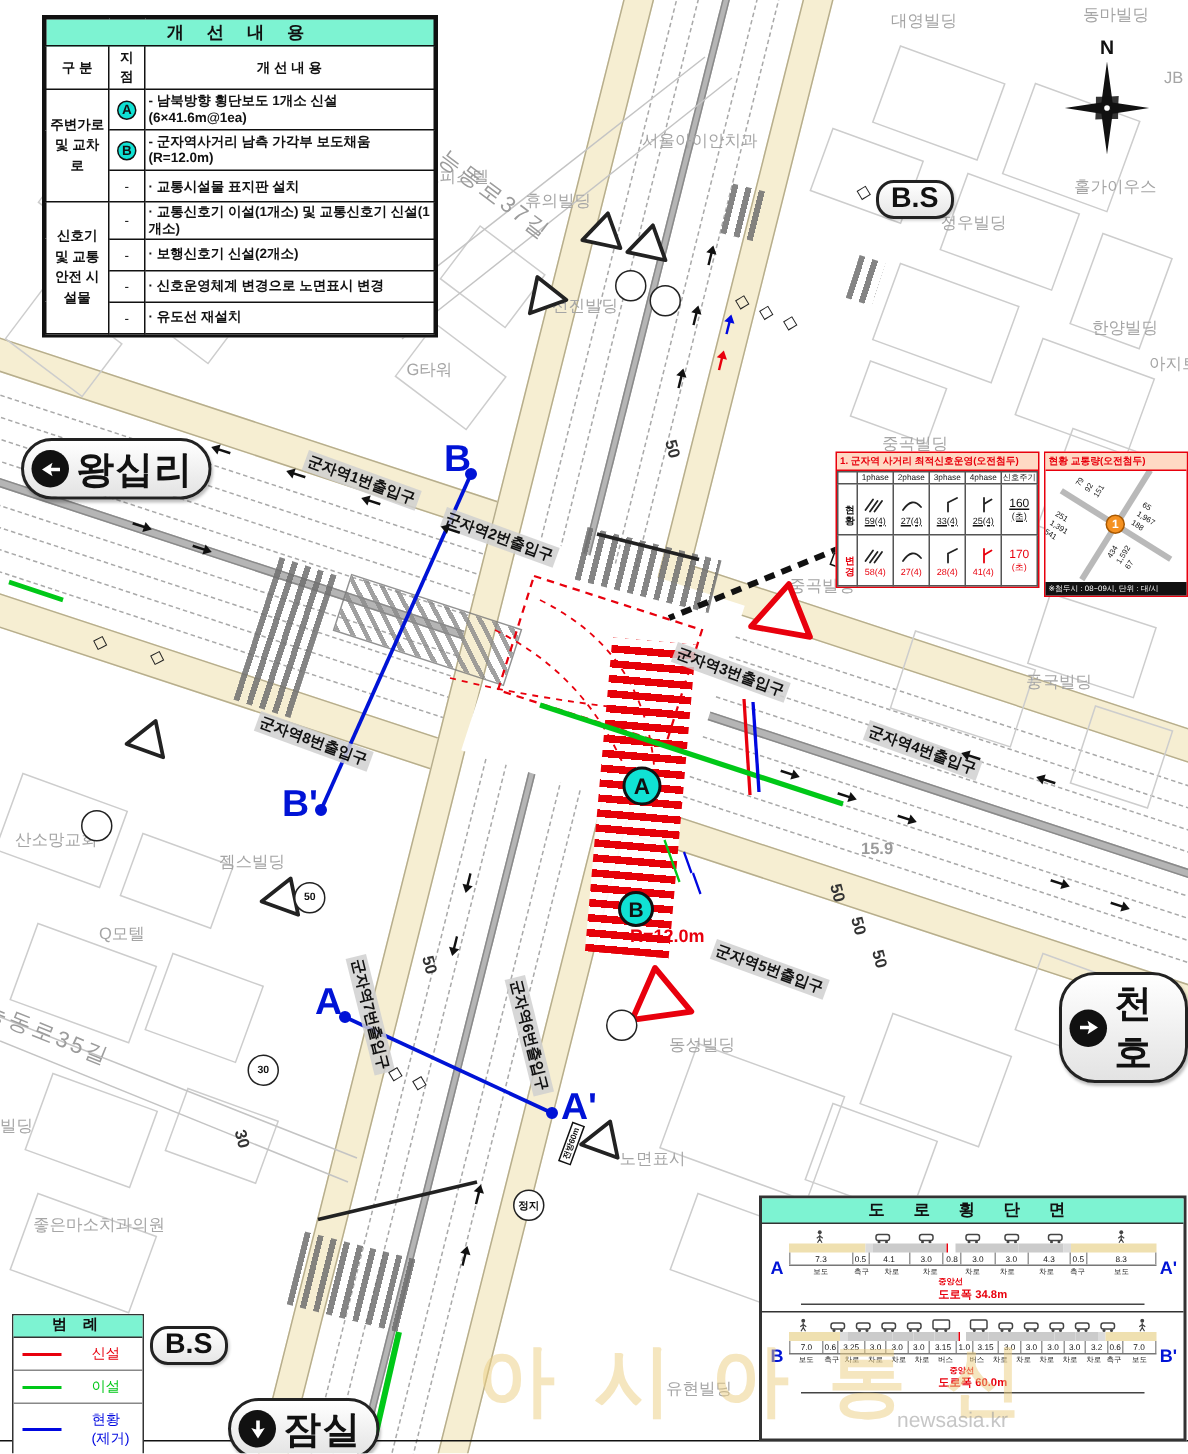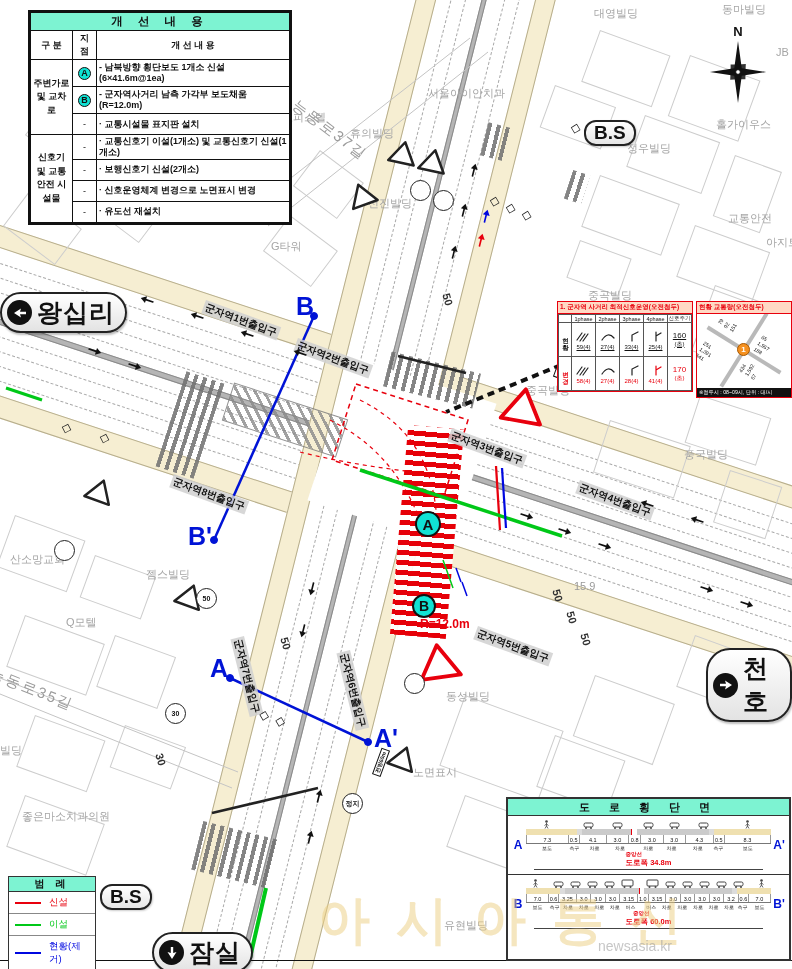--- a/index.html
+++ b/index.html
@@ -82,21 +82,21 @@
   .xs-numrow .xs-cell:first-child{border-left:1px solid #999;}
   .xs-labrow .xs-cell{font-size:5px;color:#222;height:7px;white-space:nowrap;}
   .xs-ctrlbl{position:absolute;font-size:5.5px;color:#e8000d;font-weight:bold;transform:translateX(-50%);}
   .xs-total{position:relative;height:13px;margin:6px 8px 0 8px;border-bottom:1px solid #444;}
   .xs-total span{position:absolute;left:50%;transform:translateX(-50%);top:1px;background:#fff;color:#e8000d;
     font-size:7.5px;font-weight:bold;padding:0 3px;white-space:nowrap;}
   .xs-div{border-top:1.5px solid #333;margin-top:4px;}
   
   #legend{position:absolute;left:8px;top:876px;width:88px;z-index:10;background:#fff;border:1.5px solid #333;}
   #legend .lhead{background:#7df3d2;border-bottom:1px solid #333;text-align:center;font-weight:bold;font-size:10px;letter-spacing:4px;height:15px;line-height:14px;}
-  .litem{display:flex;align-items:center;gap:8px;padding:4px 6px;border-bottom:1px solid #888;font-size:9.5px;}
+  .litem{display:flex;align-items:center;gap:20px;padding:4px 6px;border-bottom:1px solid #888;font-size:9.5px;}
   .litem:last-child{border-bottom:none;}
   .lline{width:26px;height:2px;flex:0 0 auto;}
   #scale{position:absolute;left:256px;top:903px;width:250px;height:58px;z-index:10;background:#fff;}
   #scale .slabel{font-size:16px;color:#111;padding-left:8px;}
   #sbar{position:relative;margin:4px 0 0 20px;width:215px;height:9px;border:1px solid #000;display:flex;}
   .sseg{height:100%;display:flex;flex-direction:column;}
   .sseg div{flex:1;}
   #sticks{position:relative;margin-left:20px;width:222px;height:16px;font-size:13px;}
   #sticks span{position:absolute;top:0;}
   
@@ -217,21 +217,21 @@
       <div class="bldg" style="left: 465px; top: 795px; transform: rotate(20deg); width: 75px; height: 55px;"></div>
       <div class="lbl-bldg" style="left: 594px; top: 6px;">대영빌딩</div>
       <div class="lbl-bldg" style="left: 722px; top: 2px;">동마빌딩</div>
       <div class="lbl-bldg" style="left: 776px; top: 46px;">JB</div>
       <div class="lbl-bldg" style="left: 428px; top: 86px;">서울아이안치과</div>
       <div class="lbl-bldg" style="left: 260px; top: 110px;">평강오피스텔</div>
       <div class="lbl-bldg" style="left: 350px; top: 126px;">휴의빌딩</div>
       <div class="lbl-bldg" style="left: 716px; top: 117px;">홀가이우스</div>
       <div class="lbl-bldg" style="left: 627px; top: 141px;">정우빌딩</div>
       <div class="lbl-bldg" style="left: 368px; top: 196px;">선진빌딩</div>
-      <div class="lbl-bldg" style="left: 728px; top: 211px;">교통안전</div>
+      <div class="lbl-bldg" style="left: 728px; top: 211px;">한양빌딩</div>
       <div class="lbl-bldg" style="left: 766px; top: 235px;">아지트</div>
       <div class="lbl-bldg" style="left: 271px; top: 239px;">G타워</div>
       <div class="lbl-bldg" style="left: 588px; top: 288px;">중곡빌딩</div>
       <div class="lbl-bldg" style="left: 526px; top: 383px;">중곡빌딩</div>
       <div class="lbl-bldg" style="left: 684px; top: 447px;">풍국빌딩</div>
       <div class="lbl-bldg" style="left: 146px; top: 567px;">젬스빌딩</div>
       <div class="lbl-bldg" style="left: 10px; top: 552px;">산소망교회</div>
       <div class="lbl-bldg" style="left: 66px; top: 615px;">Q모텔</div>
       <div class="lbl-bldg" style="left: 446px; top: 689px;">동성빌딩</div>
       <div class="lbl-bldg" style="left: 413px; top: 765px;">노면표시</div>
@@ -781,21 +781,21 @@
           <span style="color:#00c818">이설</span>
         </div>
         <div class="litem">
           <span class="lline" style="background:#0008e0"></span>
           <span style="color:#0008e0">현황(제거)</span>
         </div>
       </div>
   </div>
 
 
-  <div class="dirbadge" style="left:0;top:292px;">
+  <div class="dirbadge" style="left:14px;top:292px;">
     <span class="acirc">
         <svg width="14" height="14" viewBox="0 0 14 14">
           <path d="M1 7 L8 2.5 L7 5.8 L13 5.8 L13 8.2 L7 8.2 L8 11.5 Z" fill="#fff"></path>
         </svg>
       </span>
     <span class="txt">왕십리</span>
     </div>
   <div class="dirbadge" style="left:706px;top:648px;">
     <span class="acirc">
         <svg width="14" height="14" viewBox="0 0 14 14">
@@ -825,17 +825,17 @@
     </svg>
   </div>
 
   <div class="secmark" style="left:296px;top:292px;">B</div>
   <div class="secmark" style="left:188px;top:522px;">B'</div>
   <div class="secmark" style="left:210px;top:654px;">A</div>
   <div class="secmark" style="left:374px;top:724px;">A'</div>
   <div class="abmark" style="left:415px;top:511px;width:26px;height:26px;font-size:15px;">A</div>
   <div class="abmark" style="left:412px;top:594px;width:24px;height:24px;font-size:14px;">B</div>
   <div class="radlbl" style="left:420px;top:617px;">R=12.0m</div>
-  <div class="elev" style="left:574px;top:580px;">15.9</div>
+  <div class="elev" style="left:574px;top:560px;font-weight:bold;">15.9</div>
 
   <div id="wm">아시아통신</div>
   <div id="wmurl">newsasia.kr</div>
 </div>
 
 </body></html>

